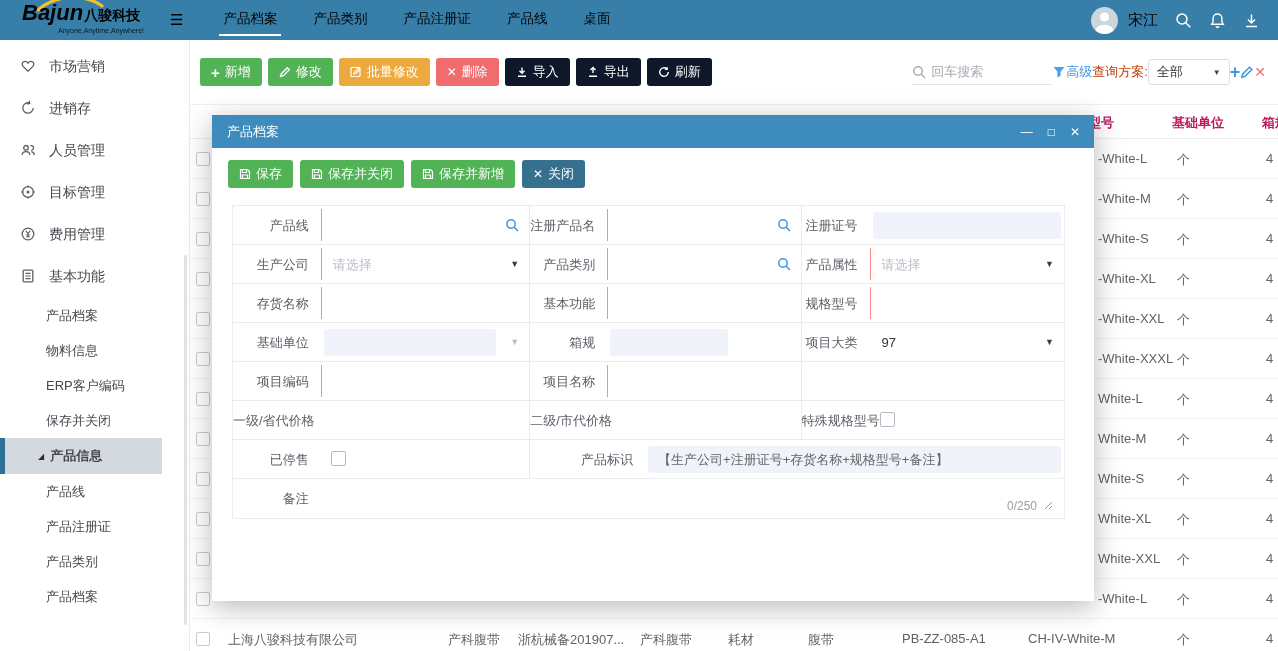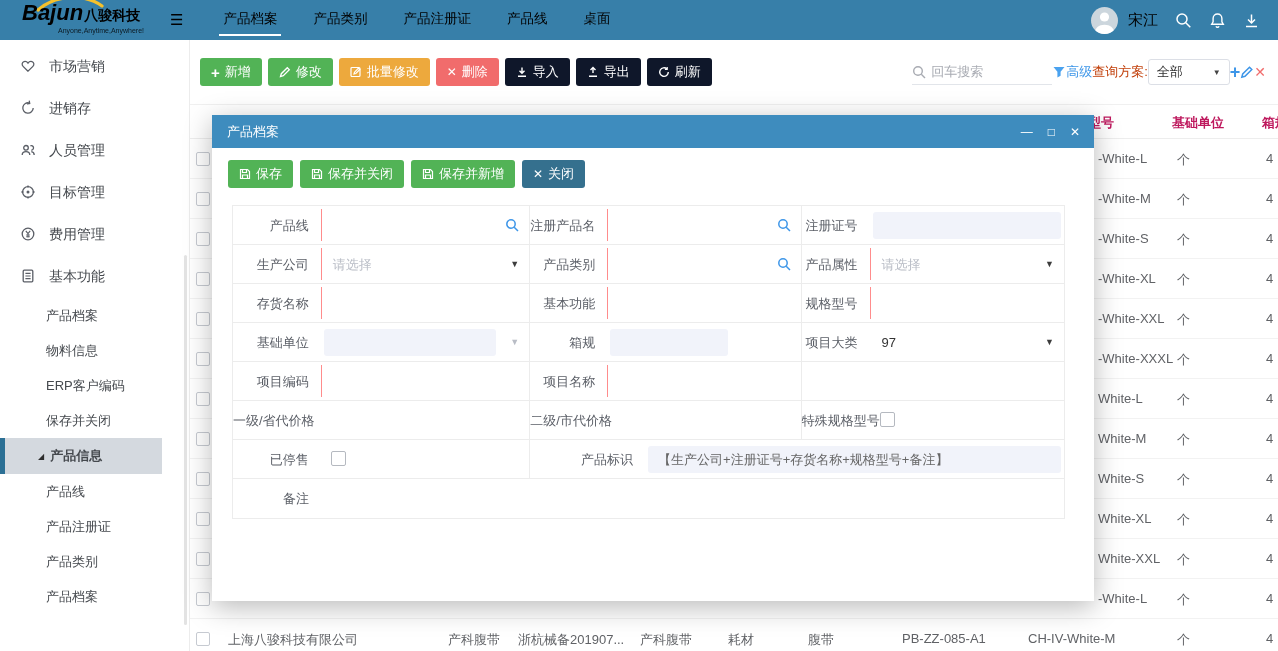--- a/index.html
+++ b/index.html
@@ -510,17 +510,24 @@
         <div class="fc lbl w-l2b">产品标识</div>
         <div class="fc w-f2b">
           <div class="filled full markfill">
               <span>【生产公司+注册证号+存货名称+规格型号+备注】</span>
             </div>
         </div>
       </div>
 
       <div class="frow">
         <div class="fc lbl w-l1">备注</div>
+        <div class="fc w-frest">
+          <span class="counter">0/250</span>
+          <span class="rz"><svg width="9" height="9" viewBox="0 0 9 9" stroke="#9a9ea6" stroke-width="1">
+                <line x1="2" y1="9" x2="9" y2="2"></line>
+                <line x1="6" y1="9" x2="9" y2="6"></line>
+              </svg></span>
+        </div>
       </div>
     </div>
   </div>
 
 </div>
 
 </body></html>

